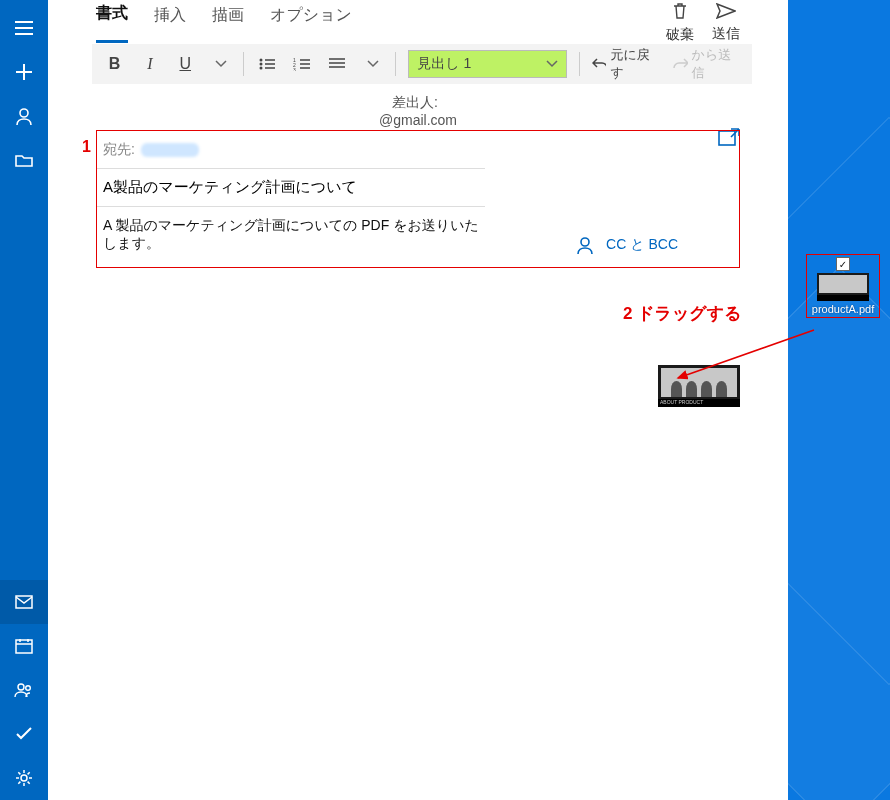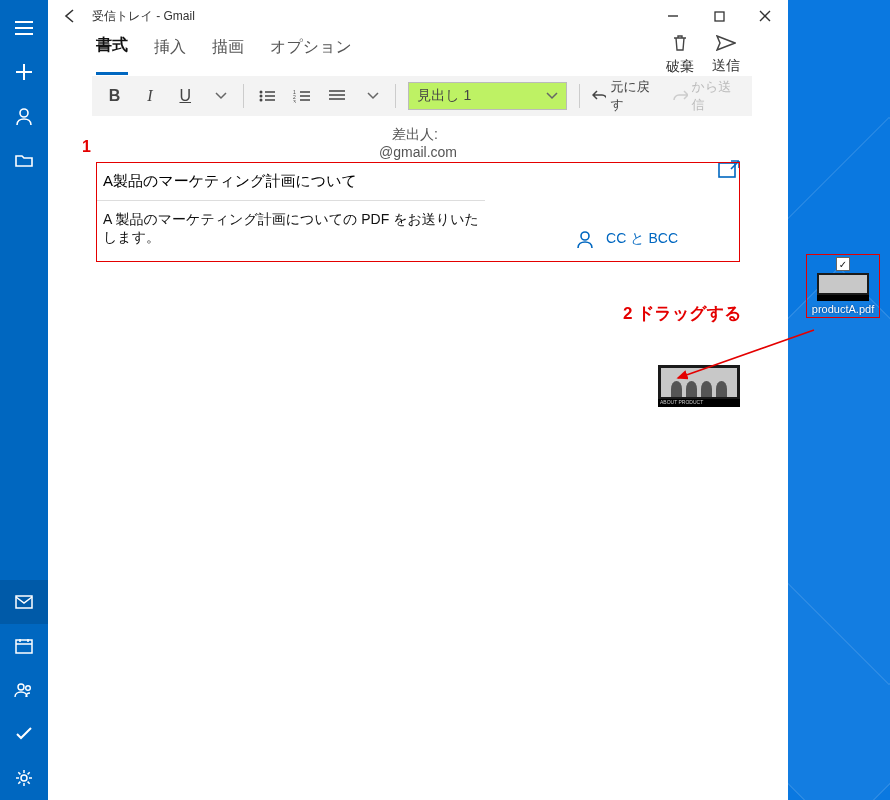--- a/index.html
+++ b/index.html
@@ -226,43 +226,20 @@
   <div class="nav-icon">
     <svg width="18" height="18">
         <circle cx="9" cy="9" r="3" fill="none" stroke="#fff" stroke-width="1.5"></circle>
         <path d="M9 1v3M9 14v3M1 9h3M14 9h3M3.3 3.3l2.1 2.1M12.6 12.6l2.1 2.1M14.7 3.3l-2.1 2.1M5.4 12.6l-2.1 2.1" stroke="#fff" stroke-width="1.5"></path>
       </svg>
   </div>
 </div>
 
 <div class="appwin">
 
-  <div class="titlebar">
-    <div class="back">
-      <svg width="16" height="16">
-          <path d="M11 2L4 8l7 6" fill="none" stroke="#333" stroke-width="1.6"></path>
-        </svg>
-    </div>
-    <div class="title">受信トレイ - Gmail</div>
-    <div class="wbtn">
-        <svg width="12" height="12">
-          <path d="M1 6h10" stroke="#333" stroke-width="1.4"></path>
-        </svg>
-      </div>
-    <div class="wbtn">
-        <svg width="11" height="11">
-          <rect x="1" y="1" width="9" height="9" fill="none" stroke="#333" stroke-width="1.3"></rect>
-        </svg>
-      </div>
-    <div class="wbtn">
-        <svg width="12" height="12">
-          <path d="M1 1l10 10M11 1L1 11" stroke="#333" stroke-width="1.4"></path>
-        </svg>
-      </div>
-  </div>
 
   <div class="tabs">
     <div class="tab active">書式</div>
     <div class="tab">挿入</div>
     <div class="tab">描画</div>
     <div class="tab">オプション</div>
     <div class="right">
       <div class="action">
         <svg width="16" height="18">
             <path d="M2 4h12M6 4V2h4v2M4 4l1 12h6l1-12" fill="none" stroke="#444" stroke-width="1.4"></path>
@@ -350,20 +327,24 @@
       <span class="pop">
         <svg width="22" height="18">
             <rect x="1" y="3" width="16" height="14" fill="none" stroke="#0067c0" stroke-width="1.6"></rect>
             <path d="M13 1h8M21 1v7M21 1L13 9" fill="none" stroke="#0067c0" stroke-width="1.6"></path>
           </svg>
       </span>
     </div>
 
     <div style="position:relative">
       <div class="red-box">
+        <div class="field-row" style="width:388px">
+          <span class="flabel">宛先:</span>
+          <span class="blur-pill"></span>
+        </div>
         <div class="field-row subject-row" style="width:388px">
           <span class="subj">A製品のマーケティング計画について</span>
         </div>
         <div class="body-row" style="width:388px">A 製品のマーケティング計画についての PDF をお送りいたします。</div>
       </div>
       <div class="ccbcc-row">
         <span>
           <svg width="18" height="18">
               <circle cx="9" cy="6" r="4" fill="none" stroke="#0067c0" stroke-width="1.6"></circle>
               <path d="M2 18c0-4 3.2-6 7-6s7 2 7 6" fill="none" stroke="#0067c0" stroke-width="1.6"></path>

